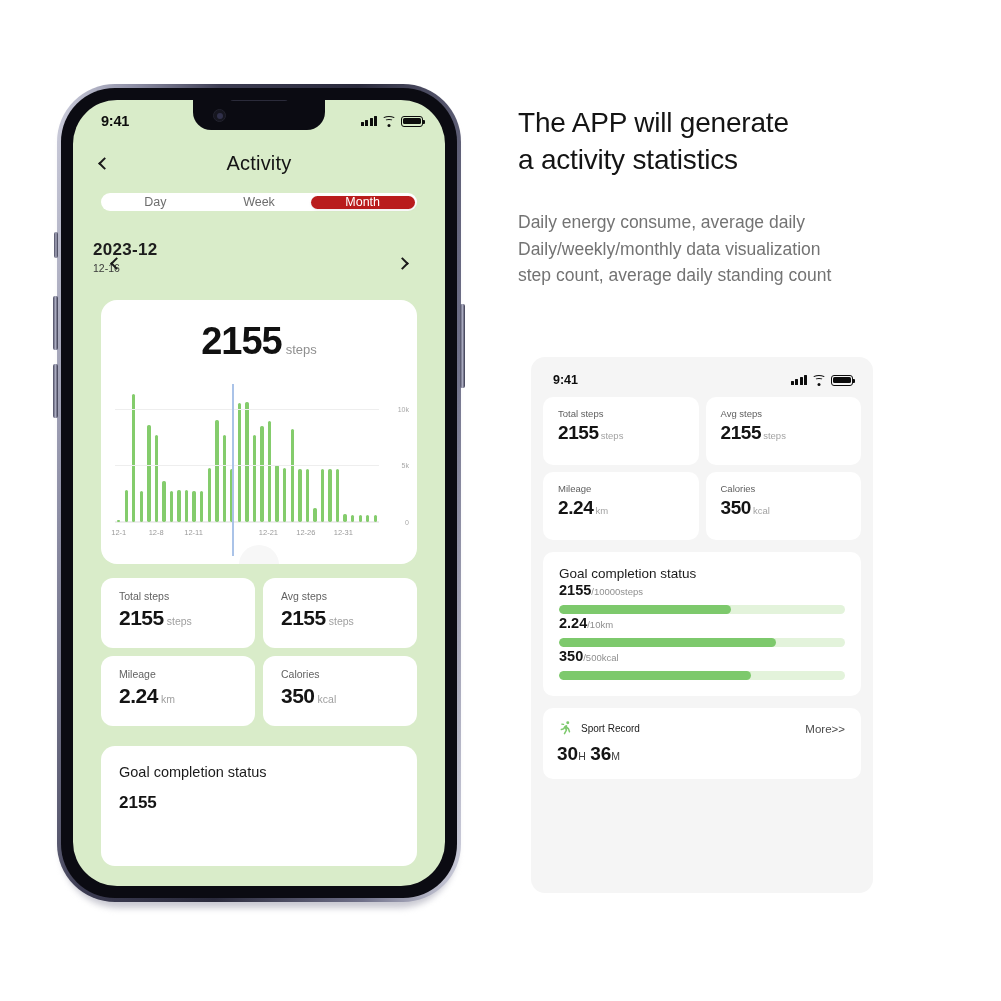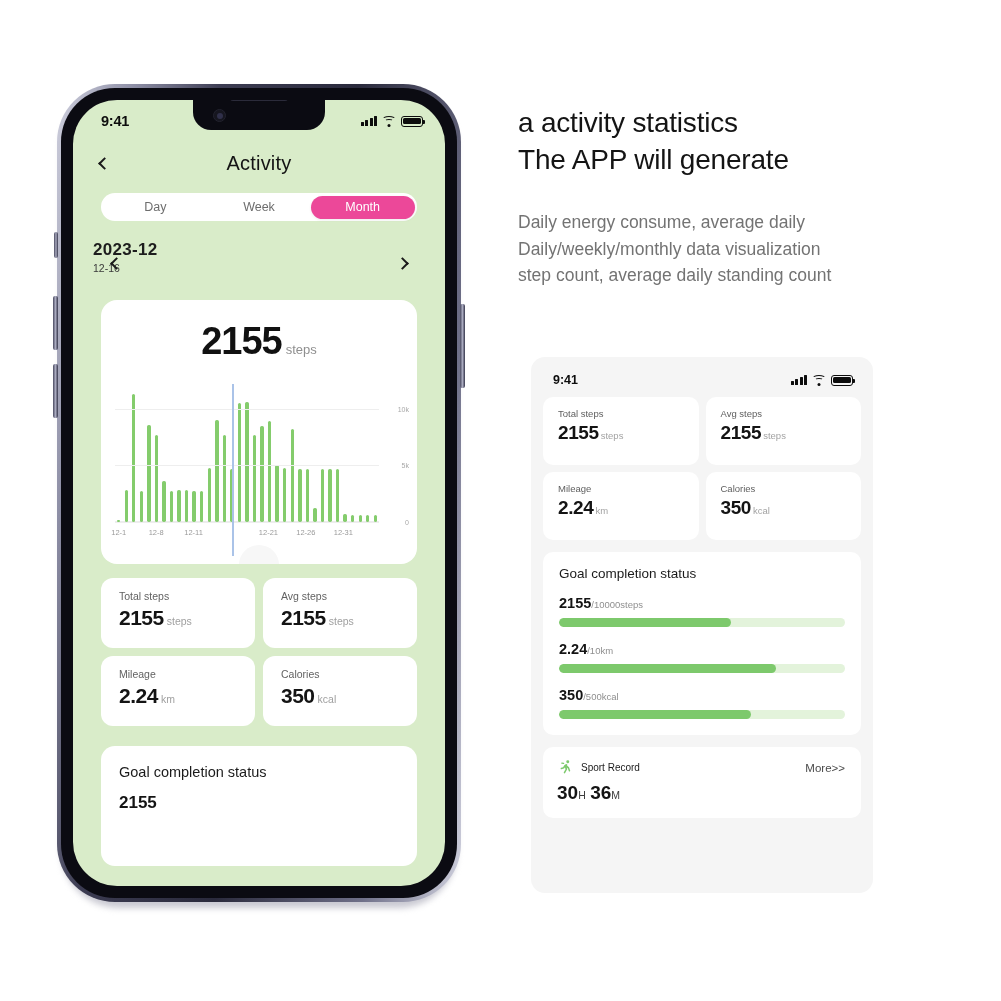--- a/index.html
+++ b/index.html
@@ -106,28 +106,28 @@
     cursor:pointer;
   }
   .chev { width:9px; height:9px; border-left:2.6px solid #1a1a1a; border-bottom:2.6px solid #1a1a1a; }
   .chev.left { transform:rotate(45deg); }
   .chev.right { transform:rotate(-135deg); }
   .hdr-title { font-size:20px; font-weight:500; color:#141414; letter-spacing:0.2px; }
 
   
   .seg-wrap {
     position:absolute; top:93px; left:28px; right:28px;
-    height:28px; background:#ffffff; border-radius:17px;
+    height:18px; background:#ffffff; border-radius:17px;
     display:flex; align-items:center; padding:2.5px;
   }
   .seg {
     flex:1; height:100%; display:flex; align-items:center; justify-content:center;
     font-size:12.5px; color:#6d6d6d; border-radius:15px; cursor:pointer;
   }
-  .seg.active { background:#ec4899; color:#ffffff; box-shadow:0 1px 3px rgba(0,0,0,.08); }
+  .seg.active { background:#b91c1c; color:#ffffff; box-shadow:0 1px 3px rgba(0,0,0,.08); }
 
   
   .date-nav {
     position:absolute; top:140px; left:20px; right:20px; height:50px;
   }
   .dn-arrow { position:absolute; top:10px; width:26px; height:26px;
     display:flex; align-items:center; justify-content:center; cursor:pointer; }
   .dn-arrow.l { left:10px; }
   .dn-arrow.r { right:10px; }
   .dn-center { text-align:left; }
@@ -197,21 +197,21 @@
   .pm-time { font-size:12.5px; font-weight:bold; color:#0d0d0d; }
   .pm-grid { display:grid; grid-template-columns:1fr 1fr; gap:7px; }
   .pm-card { background:#ffffff; border-radius:10px; padding:11px 0 11px 15px; height:68px; }
   .pm-lbl { font-size:9.5px; color:#5e5e5e; }
   .pm-val { margin-top:3px; }
   .pm-val b { font-size:19px; font-weight:bold; color:#141414; letter-spacing:-0.4px; }
   .pm-val span { font-size:9.5px; color:#a3a3a3; margin-left:2px; }
 
   .pm-goal { margin-top:12px; background:#ffffff; border-radius:10px; padding:14px 16px 16px 16px; }
   .pm-goal-title { font-size:13.5px; font-weight:500; color:#1b1b1b; }
-  .pm-goal-row { margin-top:13px; }
+  .pm-goal-row { }
   .pm-goal-val b { font-size:14.5px; font-weight:bold; color:#141414; }
   .pm-goal-val span { font-size:9.5px; color:#8f8f8f; }
   .pbar { margin-top:6px; height:9px; background:#e3f3db; border-radius:5px; overflow:hidden; }
   .pbar i { display:block; height:100%; background:#7dc96c; border-radius:5px; }
 
   .pm-sport { margin-top:12px; background:#ffffff; border-radius:10px; padding:12px 16px 14px 14px; }
   .pm-sport-top { display:flex; align-items:center; }
   .run-ic { width:17px; height:17px; margin-right:7px; flex:0 0 auto; }
   .pm-sport-name { font-size:10px; color:#1b1b1b; flex:1; }
   .pm-more { font-size:11.5px; color:#4a4a4a; cursor:pointer; }
@@ -373,22 +373,22 @@
           <div class="goal-cut">2155</div>
         </div>
 
       </div>
     </div>
   </div>
 </div>
 
 <div id="right-pane">
   <div class="headline">
+    <div>The APP will generate</div>
     <div>a activity statistics</div>
-    <div>The APP will generate</div>
   </div>
   <div class="subcopy">
     <div>Daily energy consume, average daily</div>
     <div>Daily/weekly/monthly data visualization</div>
     <div>step count, average daily standing count</div>
   </div>
 </div>
 
 <div id="panel-mock">
   <div class="pm-status">

